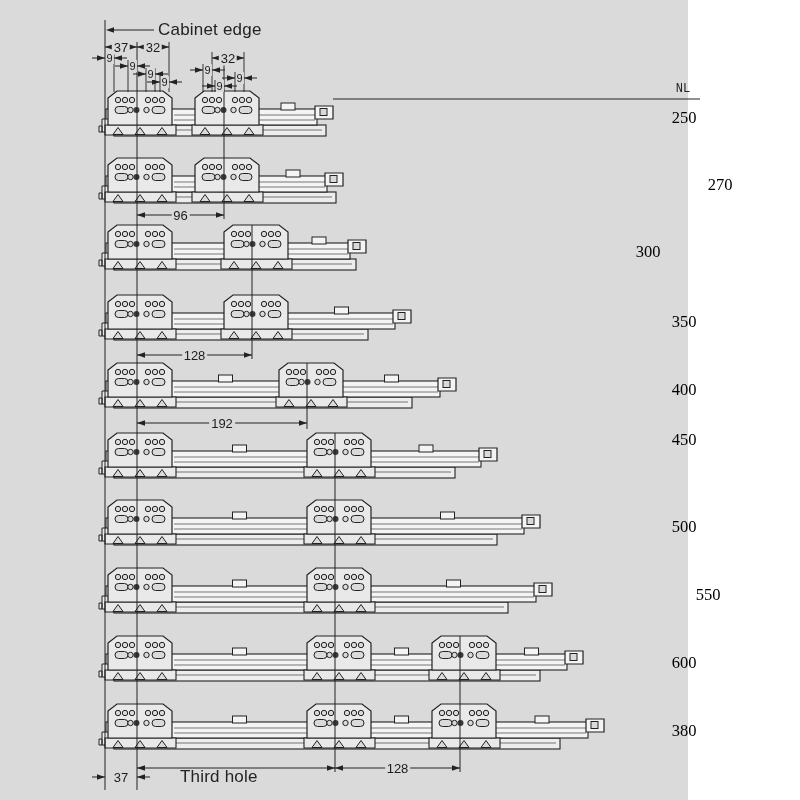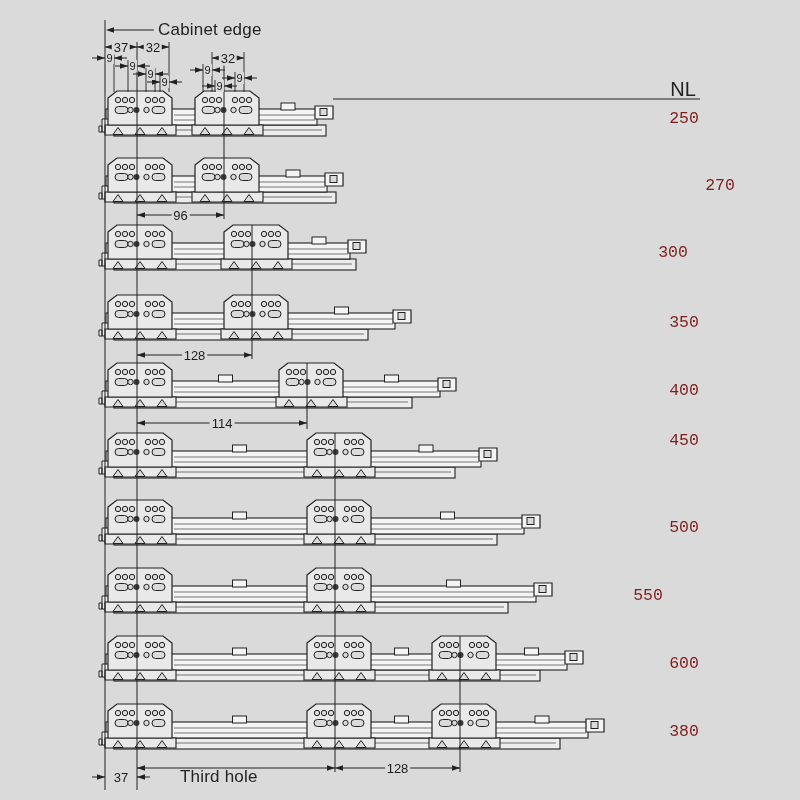--- a/index.html
+++ b/index.html
@@ -1,22 +1,22 @@
 <!DOCTYPE html>
 <html><head>
 <meta charset="utf-8">
 <style>
   html,body{margin:0;padding:0;}
   body{width:800px;height:800px;overflow:hidden;font-family:"Liberation Sans",sans-serif;}
-  .canvas{position:relative;width:800px;height:800px;background:#dadada;}
+  .canvas{position:relative;width:688px;height:800px;background:#dadada;}
   svg{position:absolute;left:0;top:0;}
   .lbl{position:absolute;color:#232323;white-space:nowrap;}
   .title-lbl{font-size:17px;transform:translate(0,-50%);letter-spacing:.2px;}
-  .nl-header{font-size:20px;transform:translate(-50%,-50%);font-family:Liberation Sans, sans-serif;}
-  .nl-value{font-size:16.5px;transform:translate(-50%,-50%);font-family:Liberation Mono, monospace;color:#7f1d1d;}
+  .nl-header{font-size:12px;transform:translate(-50%,-50%);font-family:Liberation Mono, monospace;}
+  .nl-value{font-size:16.5px;transform:translate(-50%,-50%);font-family:Liberation Serif, serif;color:#000000;}
   .dim-label{font-size:13px;transform:translate(-50%,-50%);background:#dadada;padding:0 2px;color:#1c1c1c;font-family:"Liberation Sans",sans-serif;}
   .dim-label.small{font-size:11px;padding:0 1px;}
 </style>
 </head>
 <body>
 
 <div class="canvas">
   <svg id="art" width="800" height="800">
       <g>
         <rect x="114" y="125" width="212" height="11" fill="#ededed" stroke="#222222" stroke-width="1.1"></rect>
@@ -650,27 +650,27 @@
     <div class="lbl dim-label small" style="left: 109.5px; top: 58px;">9</div>
     <div class="lbl dim-label small" style="left: 132.5px; top: 66px;">9</div>
     <div class="lbl dim-label small" style="left: 150.5px; top: 74px;">9</div>
     <div class="lbl dim-label small" style="left: 164.5px; top: 82px;">9</div>
     <div class="lbl dim-label" style="left: 228px; top: 58px;">32</div>
     <div class="lbl dim-label small" style="left: 207.5px; top: 70px;">9</div>
     <div class="lbl dim-label small" style="left: 239.5px; top: 78px;">9</div>
     <div class="lbl dim-label small" style="left: 219.5px; top: 86px;">9</div>
     <div class="lbl dim-label" style="left: 180.5px; top: 215px;">96</div>
     <div class="lbl dim-label" style="left: 194.5px; top: 355px;">128</div>
-    <div class="lbl dim-label" style="left: 222px; top: 423px;">114</div>
+    <div class="lbl dim-label" style="left: 222px; top: 423px;">192</div>
     <div class="lbl dim-label" style="left: 236px; top: 812px;">224</div>
     <div class="lbl dim-label" style="left: 397.5px; top: 768px;">128</div>
     <div class="lbl dim-label" style="left: 121px; top: 777px;">37</div>
     <div class="lbl nl-value" style="left: 684px; top: 118px;">250</div>
     <div class="lbl nl-value" style="left: 720px; top: 185px;">270</div>
-    <div class="lbl nl-value" style="left: 673px; top: 252px; text-align: center;">300</div>
+    <div class="lbl nl-value" style="left: 648px; top: 252px; text-align: center;">300</div>
     <div class="lbl nl-value" style="left: 684px; top: 322px; text-align: right;">350</div>
     <div class="lbl nl-value" style="left: 684px; top: 390px;">400</div>
     <div class="lbl nl-value" style="left: 684px; top: 440px;">450</div>
     <div class="lbl nl-value" style="left: 684px; top: 527px;">500</div>
-    <div class="lbl nl-value" style="left: 648px; top: 595px;">550</div>
+    <div class="lbl nl-value" style="left: 708px; top: 595px;">550</div>
     <div class="lbl nl-value" style="left: 684px; top: 663px; text-align: right;">600</div>
     <div class="lbl nl-value" style="left: 684px; top: 731px;">380</div>
   </div>
 
 </body></html>

